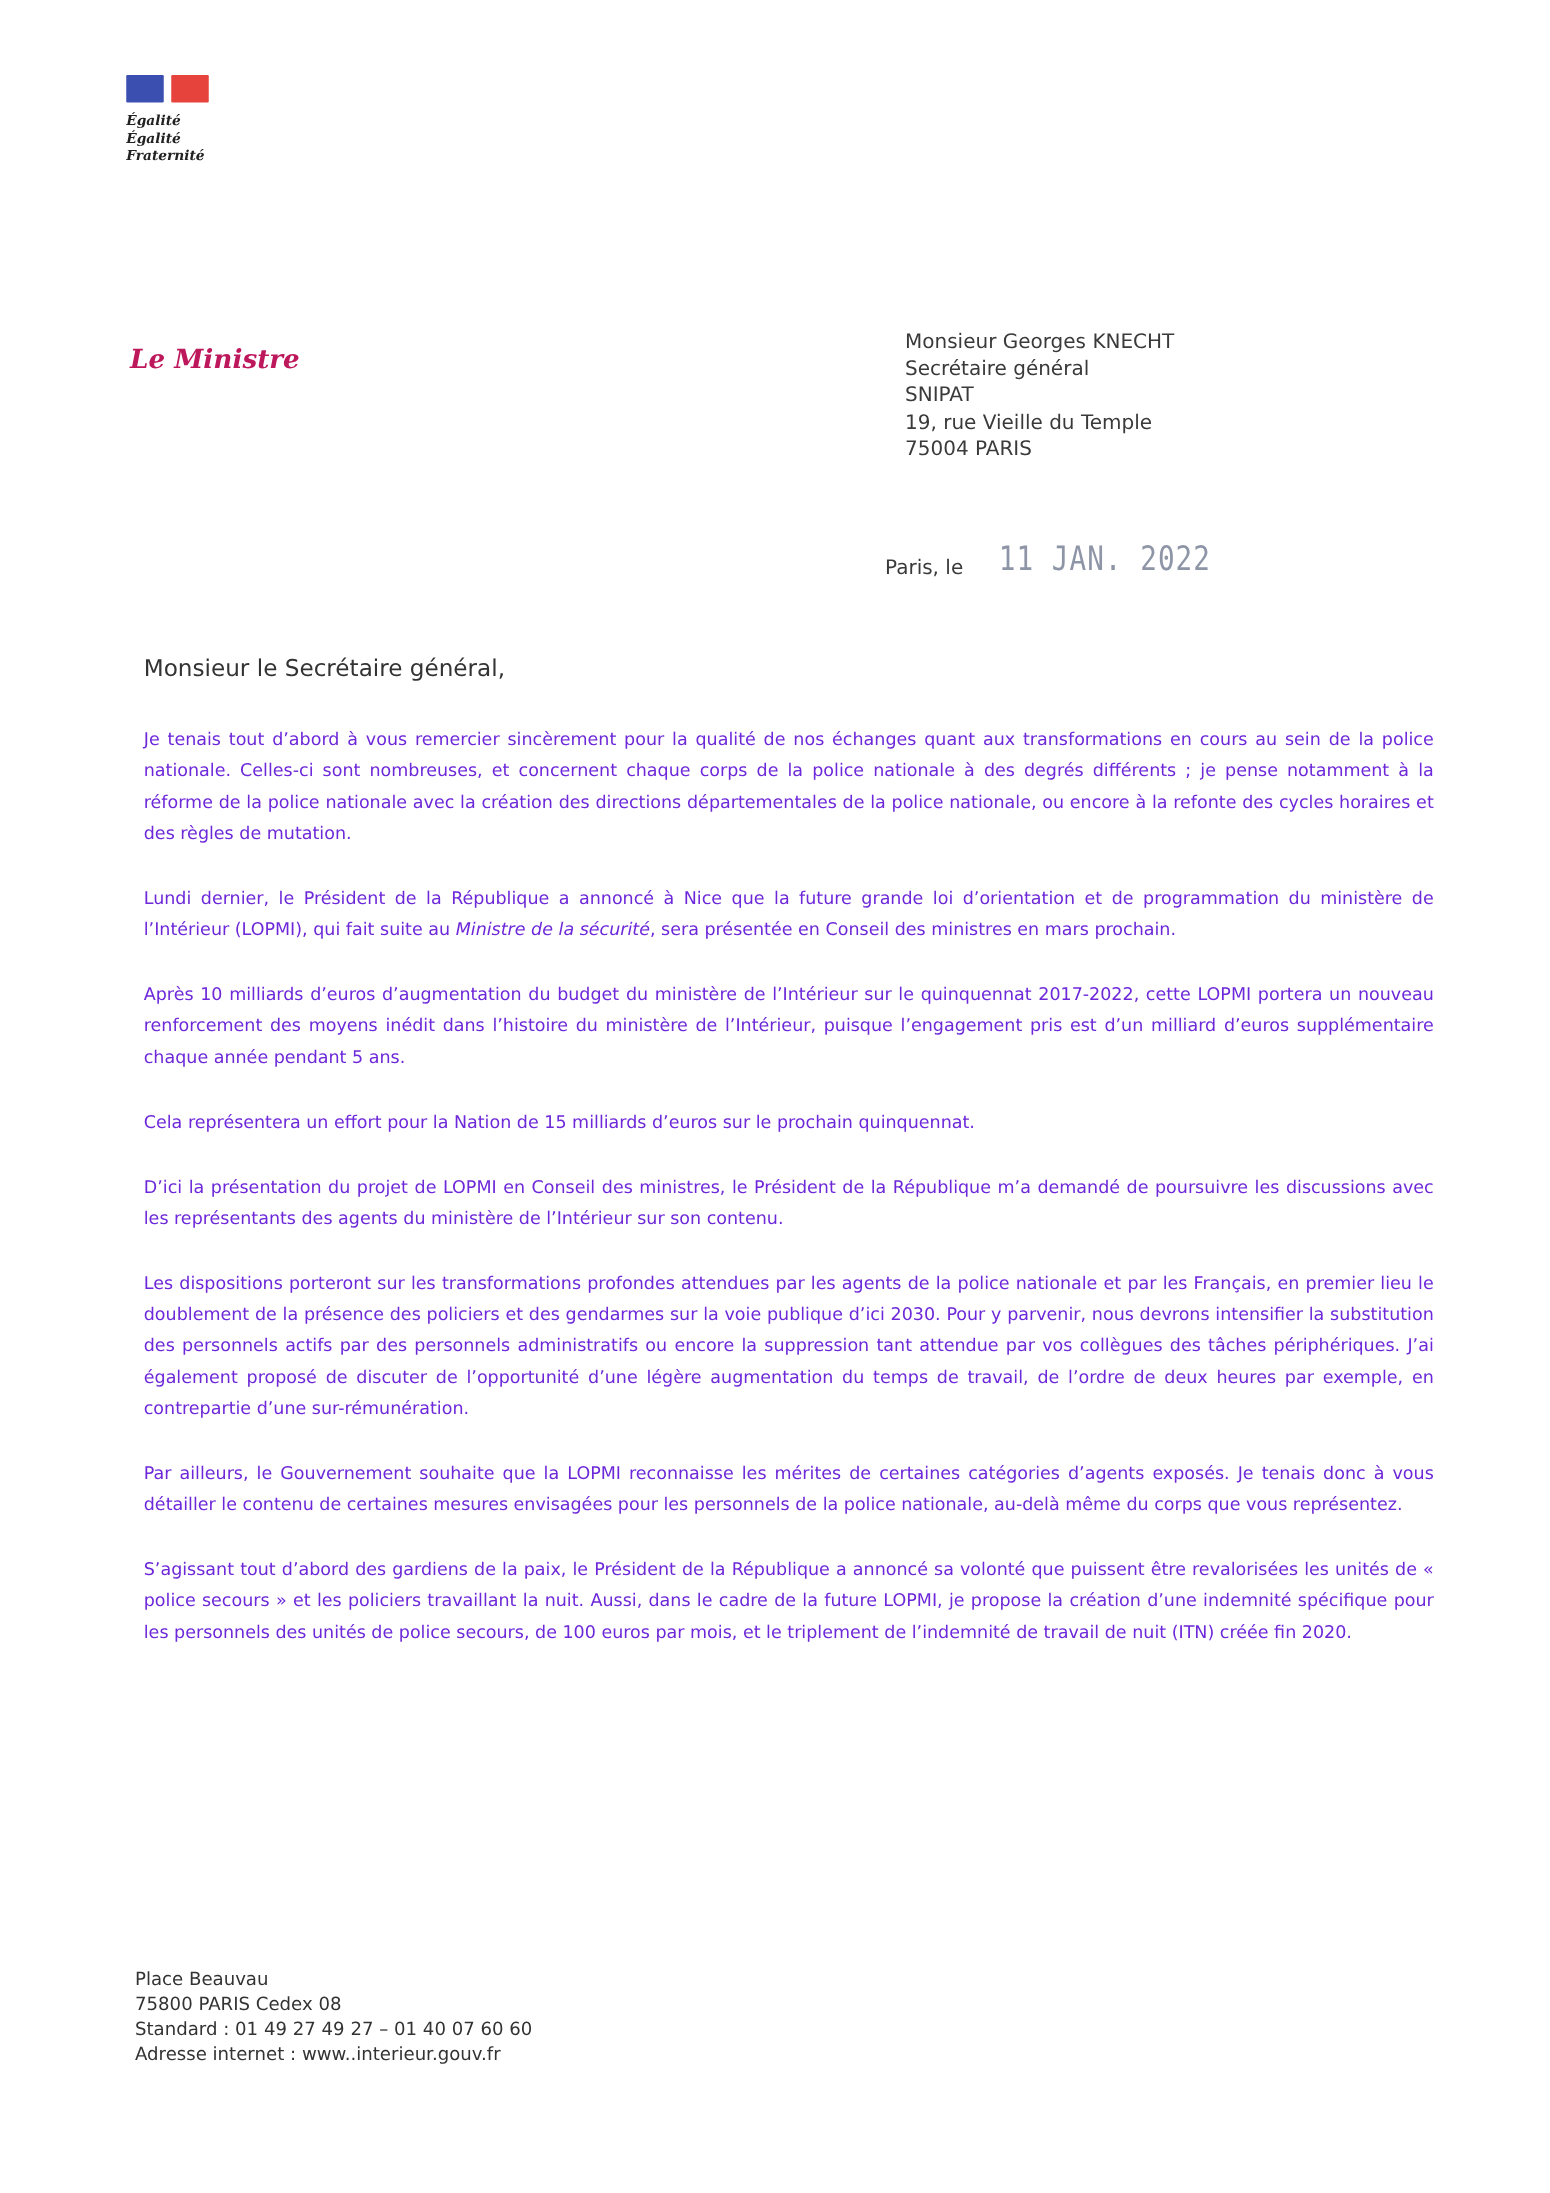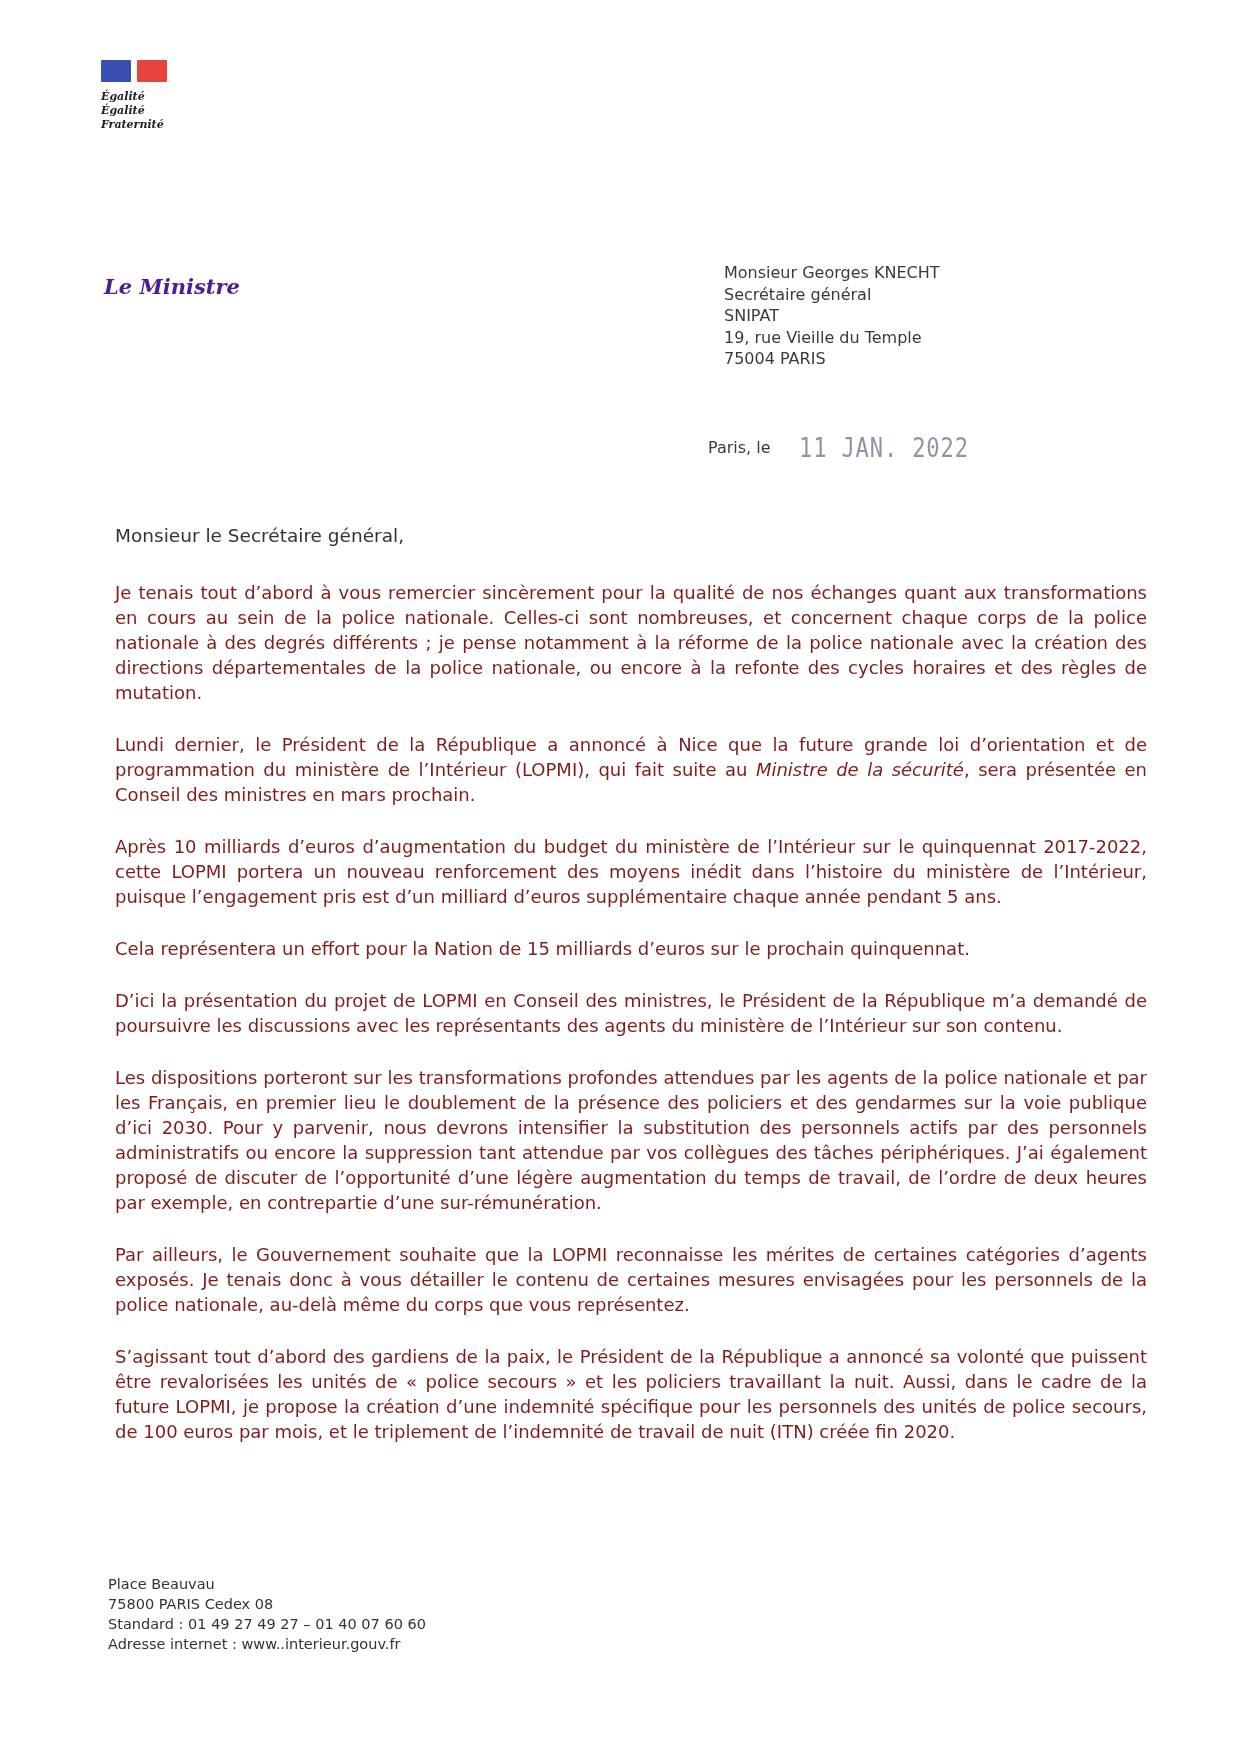--- a/index.html
+++ b/index.html
@@ -19,42 +19,42 @@
       font-size: 23px; line-height: 25px; color: #151515; letter-spacing: 0px;
     }
     .motto {
       margin-top: 8px;
       font-family: "DejaVu Serif", serif; font-style: italic; font-weight: bold;
       font-size: 11px; line-height: 14px; color: #222;
     }
     .sender-title {
       position: absolute; left: 104px; top: 274px;
       font-family: "DejaVu Serif", serif; font-style: italic; font-weight: bold;
-      font-size: 21px; color: #4c1d95;
+      font-size: 21px; color: #be185d;
     }
     .recipient {
       position: absolute; left: 708px; top: 262px;
       font-size: 16px; line-height: 21.5px; color: #3a3a3a; margin-left: 16px;
     }
     .date-line {
       position: absolute; left: 708px; top: 432px;
-      display: flex; align-items: center; gap: 28px;
+      display: flex; align-items: flex-end; gap: 28px;
     }
     .date-label { font-size: 16px; color: #3a3a3a; }
     .date-stamp {
       font-family: "DejaVu Sans Mono", monospace; font-size: 27px;
       color: #8e95a6; letter-spacing: 1px; transform: scaleX(0.82); transform-origin: left center;
     }
     .salutation {
       position: absolute; left: 115px; top: 525px;
       font-size: 18.5px; color: #333;
     }
     .body-text {
       position: absolute; left: 115px; top: 580px; width: 1032px;
-      font-size: 18px; line-height: 25px; color: #7f1d1d;
+      font-size: 14px; line-height: 25px; color: #6d28d9;
       text-align: justify;
     }
     .body-text p { margin: 0 0 27px 0; }
     .body-text em { font-style: italic; }
     .footer {
       position: absolute; left: 108px; top: 1574px;
       font-size: 14.5px; line-height: 20px; color: #333;
     }
   </style>
 </head>

